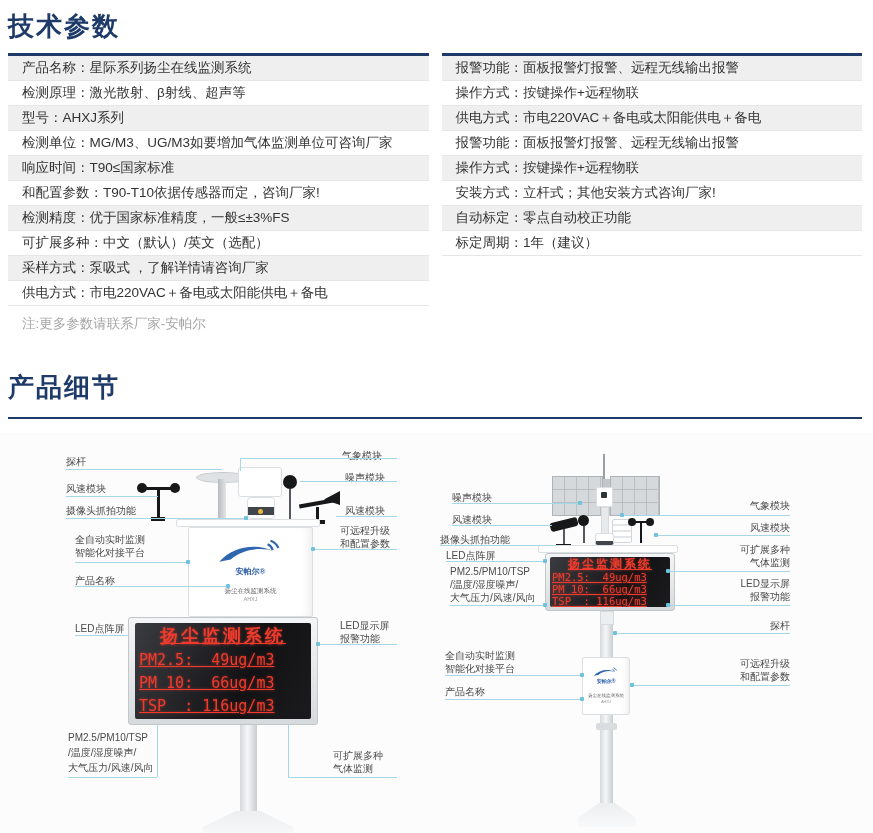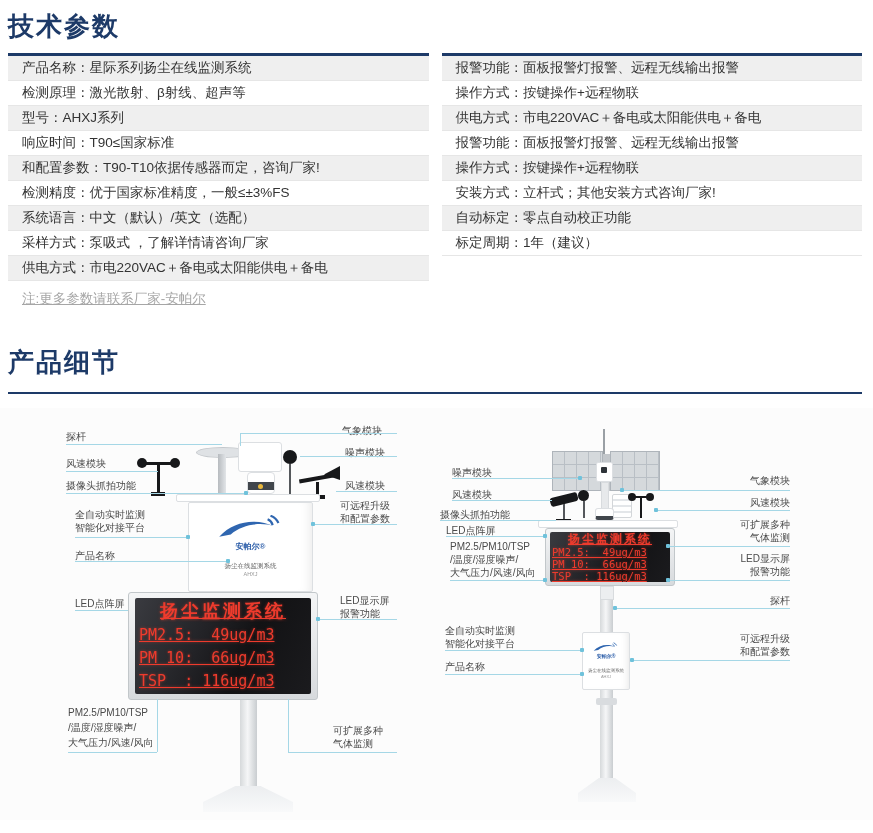--- a/index.html
+++ b/index.html
@@ -7,21 +7,21 @@
        font-family:"Liberation Sans","DejaVu Sans",sans-serif;color:#333;}
   .sec-title{margin:0;padding:9px 0 7px 8px;font-size:26px;font-weight:bold;
              color:#1d3a68;letter-spacing:2px;}
   .sec-title.second{margin-top:28px;}
   .rule{height:2px;background:#1d3a68;margin:5px 11px 0 8px;}
   .spec-tables{display:flex;gap:13px;margin:2px 11px 0 8px;}
   .spec-col{flex:1;border-top:3px solid #1d3a68;min-width:0;}
   .spec-row{height:24px;line-height:24px;padding-left:14px;font-size:13.5px;
             color:#333;border-bottom:1px solid #e6e6e6;white-space:nowrap;overflow:hidden;}
   .spec-row:nth-child(odd){background:#efefef;}
-  .note{margin:9px 0 0 22px;font-size:13.5px;color:#a6a6a6;text-decoration:underline;}
+  .note{margin:9px 0 0 22px;font-size:13.5px;color:#a6a6a6;}
   .photo{position:relative;margin-top:14px;width:873px;height:412px;background:#fcfcfc;}
   
   .co{position:absolute;font-size:10px;color:#4a4a4a;line-height:13px;white-space:pre-line;}
   .co3{line-height:15px;}
   .cor{width:100px;text-align:right;}
   .ln{position:absolute;height:1px;background:#a5d7e6;}
   .vln{position:absolute;width:1px;background:#a5d7e6;}
   .dot{position:absolute;width:4px;height:4px;background:#6fc2db;border-radius:1px;}
   
   .abs{position:absolute;}
@@ -56,24 +56,25 @@
 <body>
 
 <div>
 
   <h1 class="sec-title">技术参数</h1>
   <div class="spec-tables">
     <div class="spec-col">
       <div class="spec-row">产品名称：星际系列扬尘在线监测系统</div>
       <div class="spec-row">检测原理：激光散射、β射线、超声等</div>
       <div class="spec-row">型号：AHXJ系列</div>
+      <div class="spec-row">检测单位：MG/M3、UG/M3如要增加气体监测单位可咨询厂家</div>
       <div class="spec-row">响应时间：T90≤国家标准</div>
       <div class="spec-row">和配置参数：T90-T10依据传感器而定，咨询厂家!</div>
       <div class="spec-row">检测精度：优于国家标准精度，一般≤±3%FS</div>
-      <div class="spec-row">系统语言：中文（默认）/英文（选配）</div>
+      <div class="spec-row">可扩展多种：中文（默认）/英文（选配）</div>
       <div class="spec-row">采样方式：泵吸式 ，了解详情请咨询厂家</div>
       <div class="spec-row">供电方式：市电220VAC＋备电或太阳能供电＋备电</div>
     </div>
     <div class="spec-col">
       <div class="spec-row">报警功能：面板报警灯报警、远程无线输出报警</div>
       <div class="spec-row">操作方式：按键操作+远程物联</div>
       <div class="spec-row">供电方式：市电220VAC＋备电或太阳能供电＋备电</div>
       <div class="spec-row">报警功能：面板报警灯报警、远程无线输出报警</div>
       <div class="spec-row">操作方式：按键操作+远程物联</div>
       <div class="spec-row">安装方式：立杆式；其他安装方式咨询厂家!</div>

